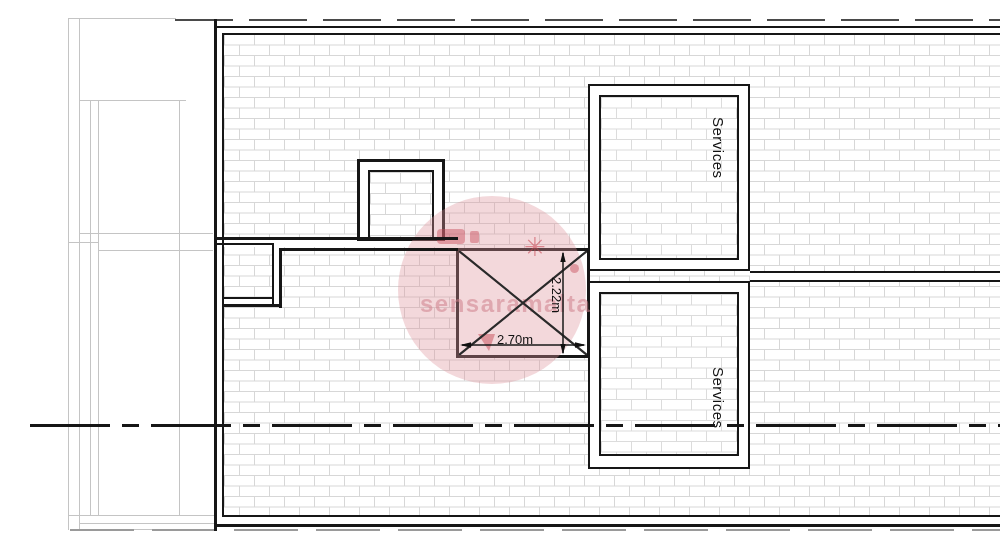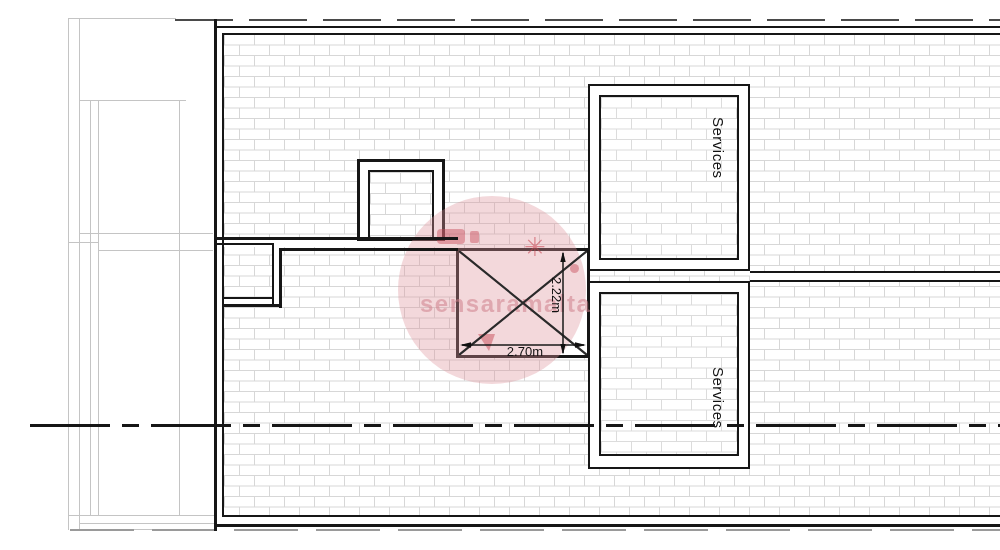--- a/index.html
+++ b/index.html
@@ -144,21 +144,21 @@
   </div>
 
   <svg class="abs" style="left:459px;top:251px" width="128" height="104">
     <path d="M0 0 L128 104 M128 0 L0 104" stroke="#2a2a2a" stroke-width="2.2" fill="none"></path>
     <path d="M104 2 L104 102 M3 94 L125 94" stroke="#1a1a1a" stroke-width="1.5" fill="none"></path>
     <polygon points="101.3,11 106.7,11 104,0.5" fill="#111"></polygon>
     <polygon points="101.3,93 106.7,93 104,103.5" fill="#111"></polygon>
     <polygon points="12,91.3 12,96.7 1,94" fill="#111"></polygon>
     <polygon points="116,91.3 116,96.7 127,94" fill="#111"></polygon>
   </svg>
-  <div class="dim" style="left:497px;top:344px;width:46px;text-align:right">2.70m</div>
+  <div class="dim" style="left:497px;top:332px;width:46px;text-align:left">2.70m</div>
   <div class="dim vtext" style="left:549px;top:277px">2.22m</div>
 
   <div class="room-label vtext" style="left:710px;top:117px">Services</div>
   <div class="room-label vtext" style="left:710px;top:367px">Services</div>
 
   <div class="centerline"></div>
 
 </div>
 
 </body></html>

